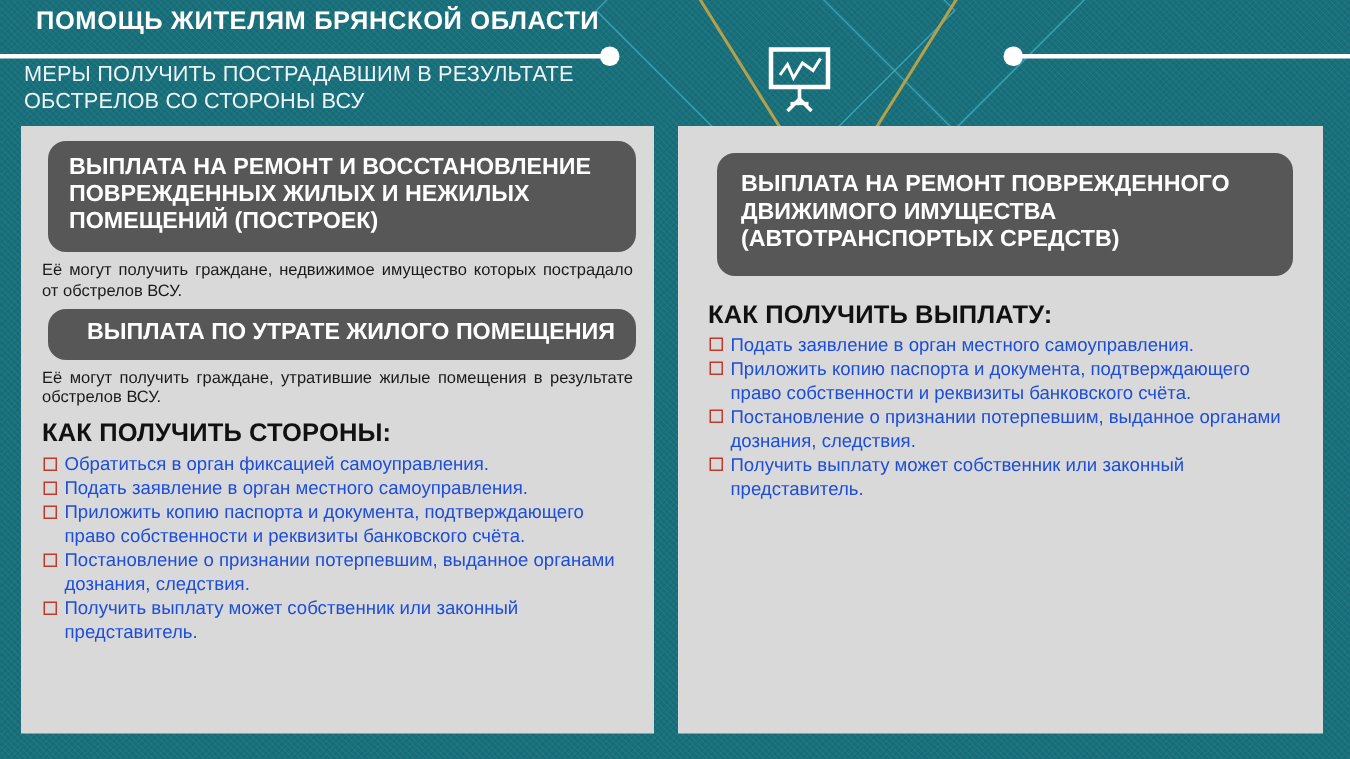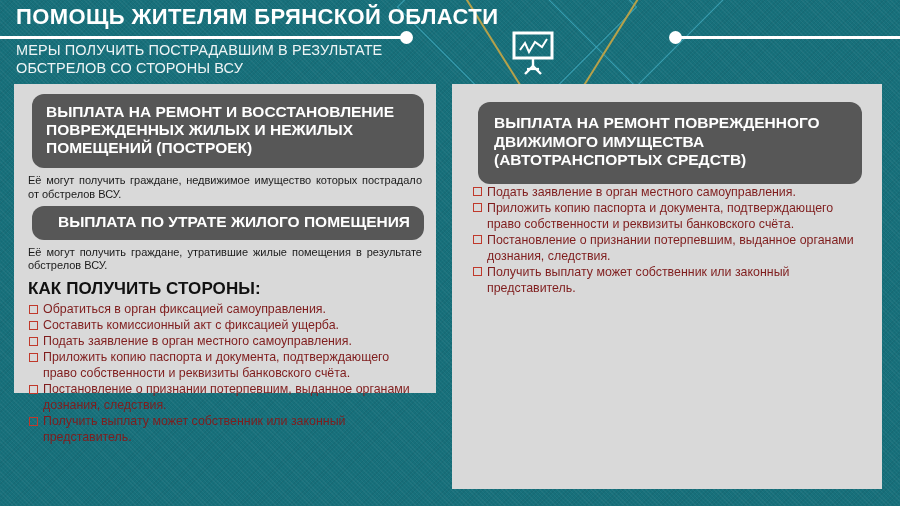--- a/index.html
+++ b/index.html
@@ -46,23 +46,23 @@
     width: 2px;
     background: #b6a14a;
     transform-origin: top left;
   }
   #gold-1 { left: 447px; top: -30px; height: 310px; transform: rotate(-32deg); }
   #gold-2 { left: 576px; top: 100px; height: 260px; transform: rotate(-148deg); }
 
   
   #slide-title {
     position: absolute;
-    left: 16px;
+    left: 24px;
     top: 4px;
-    font-size: 22px;
+    font-size: 17px;
     font-weight: bold;
     color: #ffffff;
     letter-spacing: .4px;
     white-space: nowrap;
   }
 
   .rule {
     position: absolute;
     height: 3px;
     background: #ffffff;
@@ -102,21 +102,21 @@
     height: 50px;
   }
 
   
   .panel {
     position: absolute;
     top: 84px;
     background: #d9d9d9;
     box-sizing: border-box;
   }
-  #panel-left  { left: 14px;  width: 422px; height: 309px; padding: 8px 10px 6px 10px; }
+  #panel-left  { left: 14px;  width: 422px; height: 405px; padding: 8px 10px 6px 10px; }
   #panel-right { left: 452px; width: 430px; height: 405px; padding: 8px 12px 6px 12px; }
 
   .card-head {
     background: #575757;
     color: #ffffff;
     border-radius: 12px;
     font-weight: bold;
     box-sizing: border-box;
   }
   #head-1 { margin: 2px 2px 0 8px; padding: 9px 14px 11px 14px; font-size: 15.5px; line-height: 1.17; }
@@ -145,21 +145,21 @@
     margin: 0;
     padding: 0 0 0 4px;
   }
   #steps-right { padding-left: 8px; }
 
   ul.steps li {
     position: relative;
     padding-left: 15px;
     font-size: 12.4px;
     line-height: 1.29;
-    color: #7f1d1d;
+    color: #1d4ed8;
     margin-bottom: 0px;
   }
   ul.steps li::before {
     content: "";
     position: absolute;
     left: 1px;
     top: 3.5px;
     width: 7px;
     height: 7px;
     border: 1.6px solid #c0392b;
@@ -202,31 +202,31 @@
   <div class="panel" id="panel-left">
     <div class="card-head" id="head-1">ВЫПЛАТА НА РЕМОНТ И ВОССТАНОВЛЕНИЕ ПОВРЕЖДЕННЫХ ЖИЛЫХ И НЕЖИЛЫХ ПОМЕЩЕНИЙ (ПОСТРОЕК)</div>
     <div class="note">Её могут получить граждане, недвижимое имущество которых пострадало от обстрелов ВСУ.</div>
 
     <div class="card-head" id="head-2">ВЫПЛАТА ПО УТРАТЕ ЖИЛОГО ПОМЕЩЕНИЯ</div>
     <div class="note">Её могут получить граждане, утратившие жилые помещения в результате обстрелов ВСУ.</div>
 
     <div class="section-title">КАК ПОЛУЧИТЬ СТОРОНЫ:</div>
     <ul class="steps" id="steps-left">
         <li>Обратиться в орган фиксацией самоуправления.</li>
-        <li>Составить комиссионный акт с фиксацией ущерба.</li>
         <li>Подать заявление в орган местного самоуправления.</li>
         <li>Приложить копию паспорта и документа, подтверждающего право собственности и реквизиты банковского счёта.</li>
         <li>Постановление о признании потерпевшим, выданное органами дознания, следствия.</li>
         <li>Получить выплату может собственник или законный представитель.</li>
       </ul>
   </div>
 
   <div class="panel" id="panel-right">
     <div class="card-head" id="head-3">ВЫПЛАТА НА РЕМОНТ ПОВРЕЖДЕННОГО ДВИЖИМОГО ИМУЩЕСТВА (АВТОТРАНСПОРТЫХ СРЕДСТВ)</div>
 
+    <div class="section-title" id="howto-right">КАК ПОЛУЧИТЬ ВЫПЛАТУ:</div>
     <ul class="steps" id="steps-right">
         <li>Подать заявление в орган местного самоуправления.</li>
         <li>Приложить копию паспорта и документа, подтверждающего право собственности и реквизиты банковского счёта.</li>
         <li>Постановление о признании потерпевшим, выданное органами дознания, следствия.</li>
         <li>Получить выплату может собственник или законный представитель.</li>
       </ul>
   </div>
 
 </div>
 

